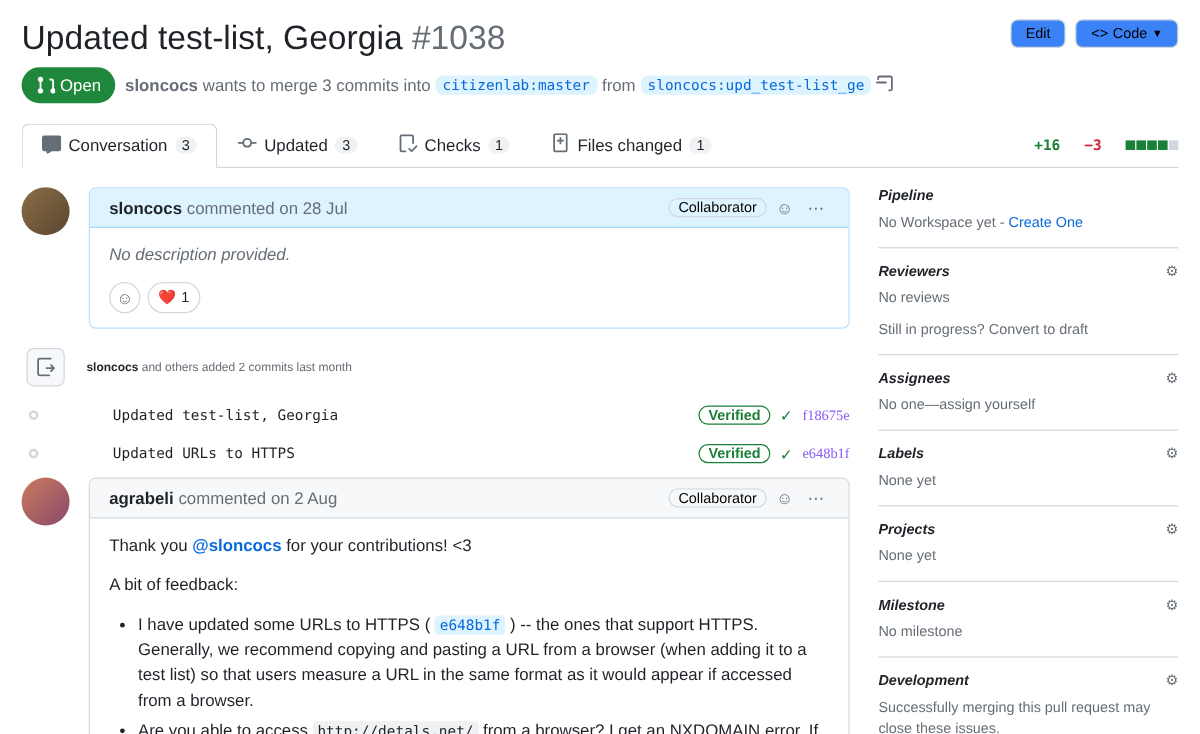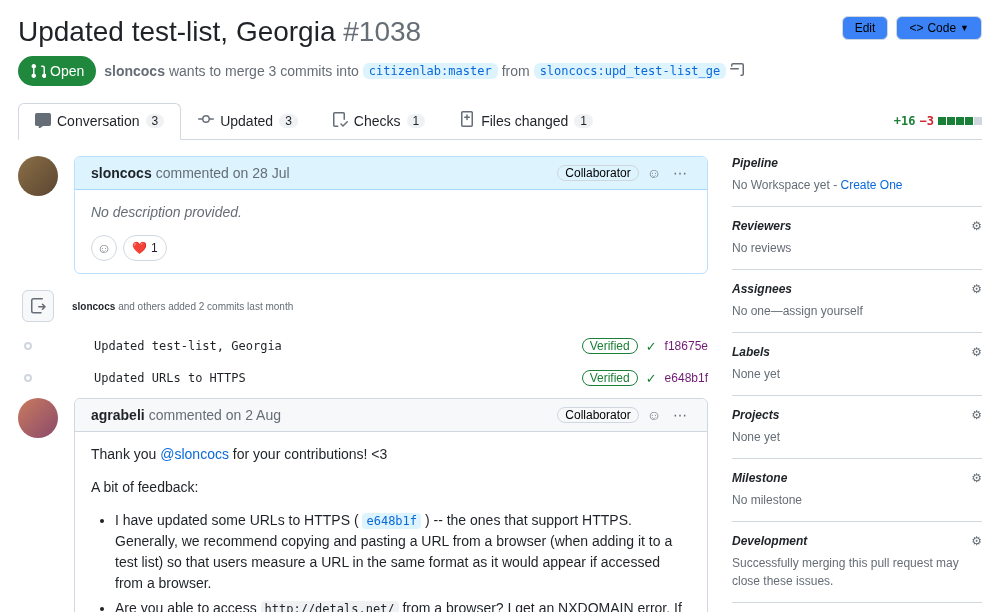--- a/index.html
+++ b/index.html
@@ -15,21 +15,21 @@
 .state-pill { background: #1f883d; color: #fff; border-radius: 999px; padding: 7px 12px; font-weight: 500; font-size: 14px; display: inline-flex; align-items: center; gap: 4px; }
 .merge-desc { color: #656d76; font-size: 14px; display: inline-flex; align-items: center; flex-wrap: wrap; gap: 4px; }
 .merge-desc b { color: #656d76; font-weight: 600; }
 .branch-label { font-family: ui-monospace, SFMono-Regular, Consolas, monospace; font-size: 12px; background: #ddf4ff; color: #0969da; border-radius: 6px; padding: 1px 6px; }
 .copy-icon { color: #656d76; cursor: pointer; }
 .tabnav { display: flex; border-bottom: 1px solid #d0d7de; margin-bottom: 16px; align-items: center; }
 .tab { padding: 8px 16px; font-size: 14px; display: inline-flex; align-items: center; gap: 6px; color: #1f2328; cursor: pointer; border: 1px solid transparent; }
 .tab.sel { background: #fff; border: 1px solid #d0d7de; border-bottom-color: #fff; border-radius: 6px 6px 0 0; margin-bottom: -1px; }
 .tab .ico { color: #656d76; }
 .counter { background: rgba(175,184,193,0.2); border-radius: 999px; padding: 0 6px; font-size: 12px; min-width: 18px; text-align: center; }
-.diffstat { margin-left: auto; font-size: 12px; font-family: ui-monospace, monospace; display: flex; align-items: center; gap: 4px; }
+.diffstat { margin-left: auto; font-size: 12px; font-family: ui-monospace, monospace; display: flex; align-items: center; gap: 20px; }
 .diffstat .add { color: #1a7f37; font-weight: 600; }
 .diffstat .del { color: #cf222e; font-weight: 600; }
 .diffsquares { display: flex; gap: 1px; }
 .diffsquares span { width: 8px; height: 8px; display: inline-block; }
 .sq-g { background: #1a7f37; }
 .sq-n { background: #d0d7de; }
 .main-layout { display: flex; gap: 24px; align-items: flex-start; }
 .discussion { flex: 1; }
 .sidebar { width: 250px; font-size: 12px; }
 .side-block { padding: 12px 0; border-bottom: 1px solid #d0d7de; position: relative; }
@@ -53,34 +53,34 @@
 .role-badge { border: 1px solid #d0d7de; border-radius: 999px; padding: 0 7px; font-size: 12px; color: #000000; text-align: right; }
 .hdr-ico { color: #656d76; cursor: pointer; padding: 0 4px; }
 .comment-body { padding: 12px 16px; font-size: 14px; line-height: 1.5; }
 .comment-body p { margin-bottom: 12px; }
 .comment-body p:last-child { margin-bottom: 0; }
 .comment-body em.placeholder { color: #656d76; font-style: italic; }
 .comment-body ul { padding-left: 24px; margin-bottom: 12px; }
 .comment-body li { margin-bottom: 4px; }
 .comment-body code { font-family: ui-monospace, monospace; background: rgba(175,184,193,0.2); padding: 1px 4px; border-radius: 4px; font-size: 12px; }
 .comment-body code.sha { color: #0969da; background: #ddf4ff; }
-.comment-body a.mention { color: #0969da; font-weight: 400; text-decoration: none; }
+.comment-body a.mention { color: #0969da; font-weight: 700; text-decoration: none; }
 .reactions { padding: 0 16px 12px; display: flex; gap: 6px; }
 .react-add { border: 1px solid #d0d7de; border-radius: 999px; width: 26px; height: 26px; display: inline-flex; align-items: center; justify-content: center; color: #656d76; cursor: pointer; }
 .react-pill { border: 1px solid #d0d7de; border-radius: 999px; padding: 2px 8px; font-size: 12px; display: inline-flex; align-items: center; gap: 4px; cursor: pointer; }
 .event-row { display: flex; gap: 18px; align-items: center; margin-bottom: 12px; font-size: 10px; padding-left: 0; }
 .event-badge { width: 32px; height: 32px; border: 1px solid #d0d7de; border-radius: 6px; background: #f6f8fa; display: flex; align-items: center; justify-content: center; color: #656d76; margin-left: 4px; flex-shrink: 0; }
 .event-text { color: #656d76; }
 .event-text b { color: #1f2328; font-weight: 600; }
 .commit-row { display: flex; align-items: center; gap: 8px; padding: 2px 0; font-size: 13px; margin-left: 48px; margin-bottom: 8px; }
 .commit-dot { width: 8px; height: 8px; border: 2px solid #d0d7de; border-radius: 50%; background: #fff; margin-left: -42px; margin-right: 26px; flex-shrink: 0; }
 .commit-msg { font-family: ui-monospace, monospace; font-size: 12px; color: #1f2328; flex: 1; }
-.verified { border: 1px solid #1a7f37; color: #1a7f37; border-radius: 999px; padding: 0 7px; font-size: 12px; }
+.verified { border: 1px solid #1a7f37; color: #1a7f37; border-radius: 999px; padding: 0 7px; font-size: 12px; font-weight: bold; }
 .check { color: #1a7f37; }
-.sha { font-family: Liberation Sans, sans-serif; font-size: 12px; color: #701a75; }
+.sha { font-family: Liberation Serif, serif; font-size: 12px; color: #8b5cf6; }
 </style>
 </head>
 <body>
 
 <div class="container">
   <div class="header-row">
     <div class="title-wrap">
       <h1><span>Updated test-list, Georgia</span> <span class="num">#1038</span></h1>
     </div>
     <div class="header-buttons">
@@ -235,20 +235,21 @@
 
     <div class="sidebar">
       <div class="side-block">
         <div class="side-title">Pipeline</div>
         <div class="side-body"><span>No Workspace yet - </span><a href="#">Create One</a></div>
       </div>
       <div class="side-block">
         <span class="gear">⚙</span>
         <div class="side-title">Reviewers</div>
         <div class="side-body">No reviews</div>
+        <div class="side-body" style="margin-top:8px">Still in progress? Convert to draft</div>
       </div>
       <div class="side-block">
         <span class="gear">⚙</span>
         <div class="side-title">Assignees</div>
         <div class="side-body">No one—assign yourself</div>
       </div>
       <div class="side-block">
         <span class="gear">⚙</span>
         <div class="side-title">Labels</div>
         <div class="side-body">None yet</div>

